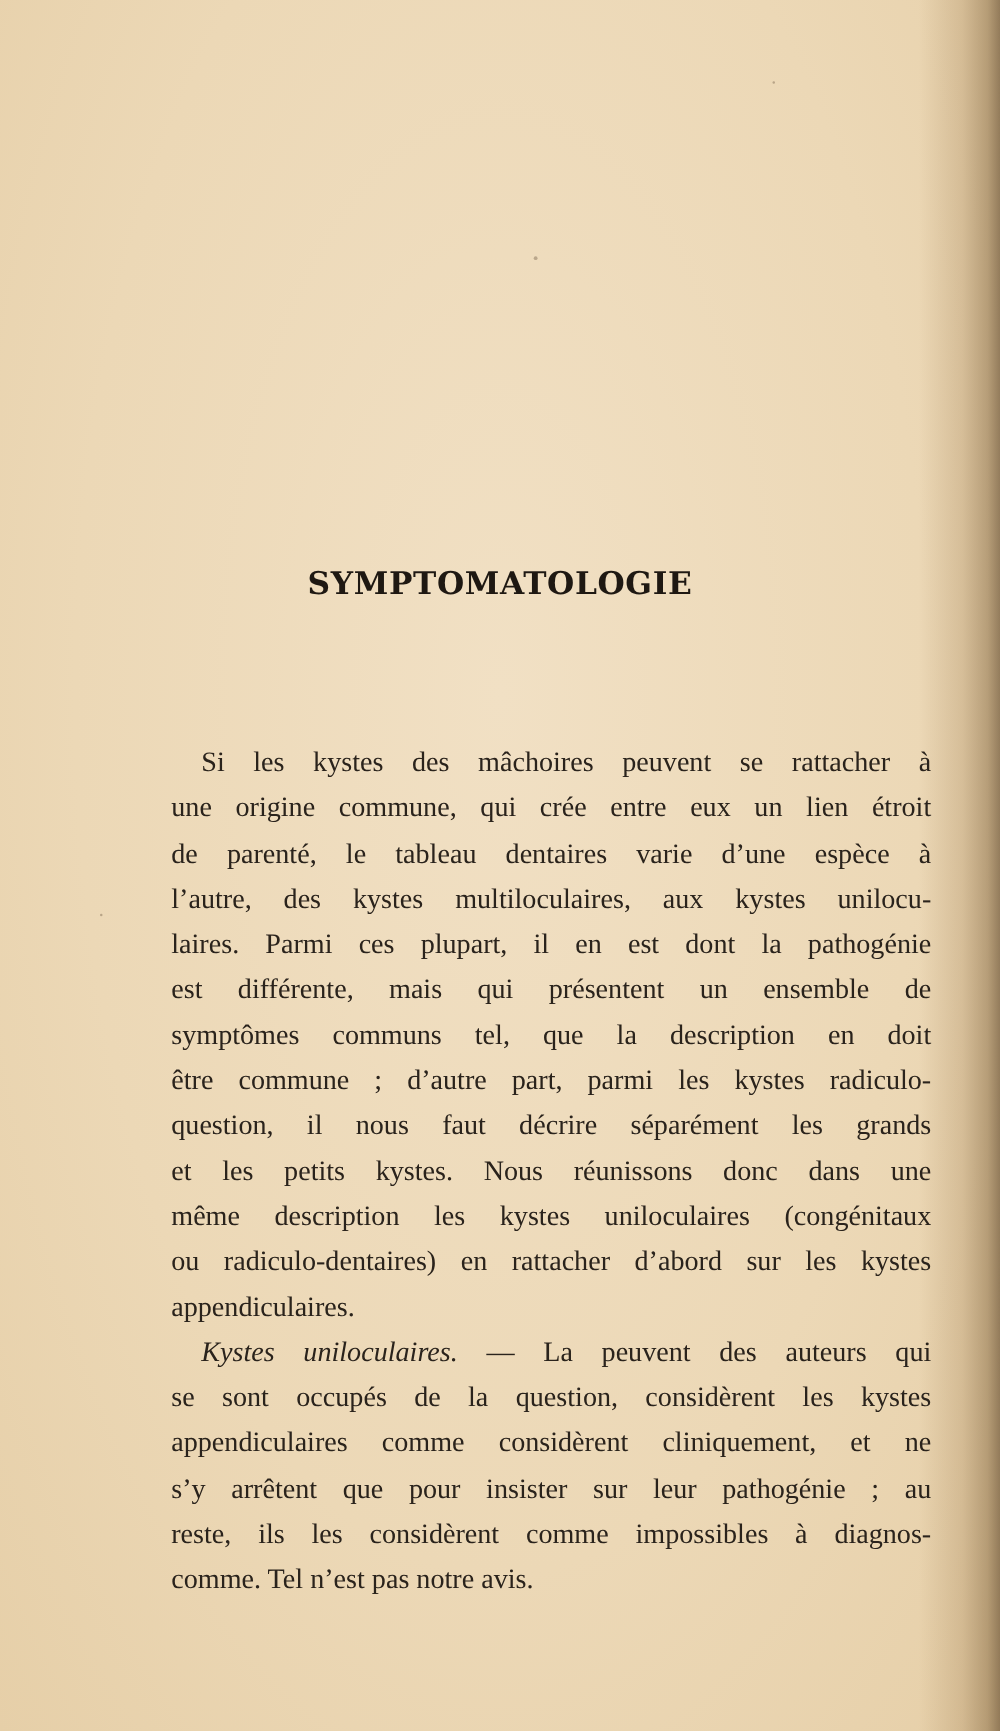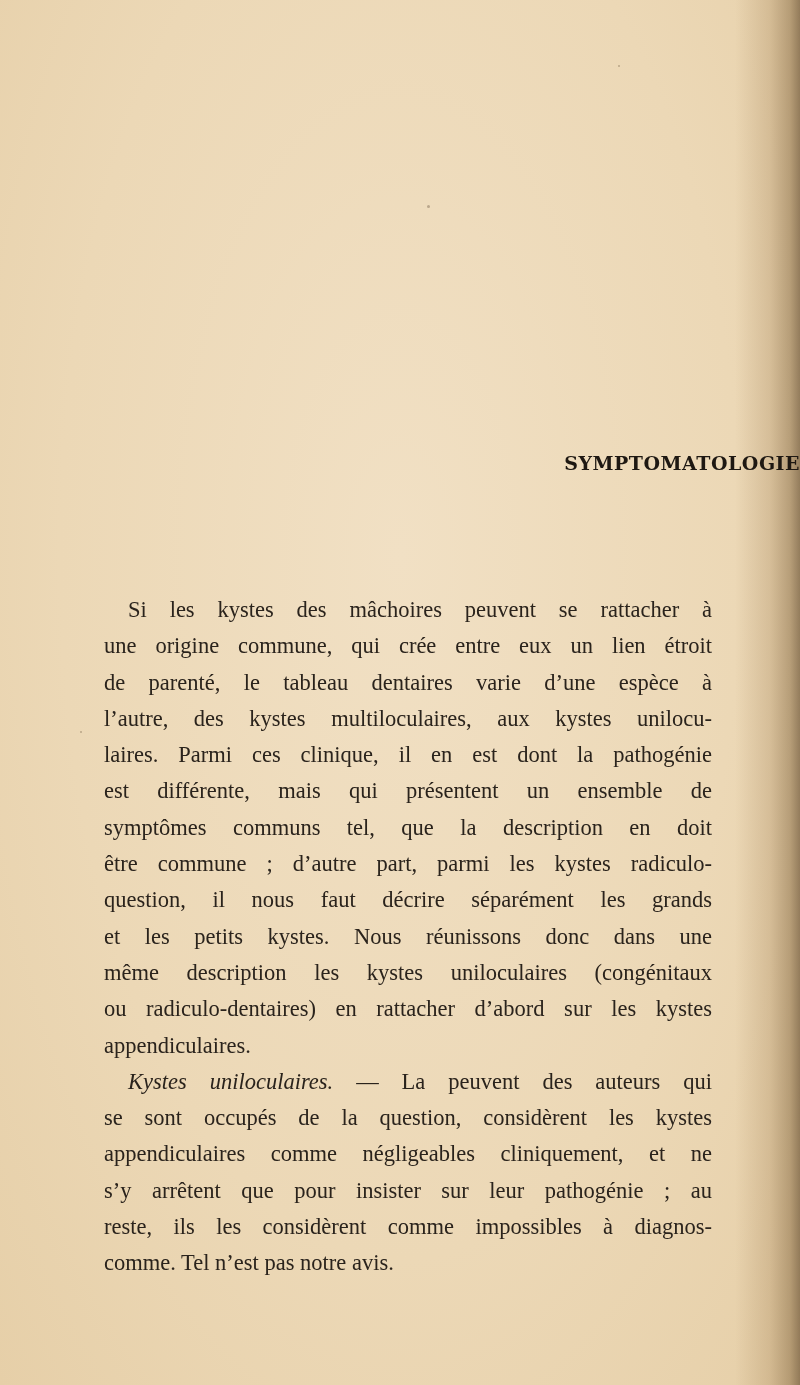--- a/index.html
+++ b/index.html
@@ -25,30 +25,30 @@
           rgba(90,65,35,0.6) 800px),
         radial-gradient(ellipse at 50% 40%, #f1e0c4 0%, #ecd8b6 60%, #e6cfa8 100%);
       font-family: "Liberation Serif", "DejaVu Serif", serif;
       color: #2a231c;
     }
     .heading {
       position: absolute;
       left: 0;
       width: 800px;
       top: 452px;
-      text-align: right;
+      text-align: center;
       font-family: "DejaVu Serif", "Liberation Serif", serif;
       font-weight: bold;
-      font-size: 19px;
+      font-size: 25px;
       letter-spacing: 0.5px;
       color: #1e1812;
     }
     .body-text {
       position: absolute;
-      left: 104px;
+      left: 137px;
       top: 592px;
       width: 608px;
       font-size: 22.5px;
       line-height: 36.3px;
       text-align: justify;
       font-family: "Liberation Serif", serif;
     }
     .line {
       display: block;
       white-space: nowrap;
@@ -79,30 +79,30 @@
   <span class="speck" style="left:618px;top:65px;width:2px;height:2px;"></span>
   <span class="speck" style="left:80px;top:731px;width:2px;height:2px;"></span>
 
   <div class="heading">SYMPTOMATOLOGIE</div>
 
   <div class="body-text">
     <span class="line indent">Si les kystes des mâchoires peuvent se rattacher à</span>
     <span class="line">une origine commune, qui crée entre eux un lien étroit</span>
     <span class="line">de parenté, le tableau dentaires varie d’une espèce à</span>
     <span class="line">l’autre, des kystes multiloculaires, aux kystes unilocu-</span>
-    <span class="line">laires. Parmi ces clinique, il en est dont la pathogénie</span>
+    <span class="line">laires. Parmi ces plupart, il en est dont la pathogénie</span>
     <span class="line">est différente, mais qui présentent un ensemble de</span>
     <span class="line">symptômes communs tel, que la description en doit</span>
     <span class="line">être commune ; d’autre part, parmi les kystes radiculo-</span>
     <span class="line">question, il nous faut décrire séparément les grands</span>
     <span class="line">et les petits kystes. Nous réunissons donc dans une</span>
     <span class="line">même description les kystes uniloculaires (congénitaux</span>
     <span class="line">ou radiculo-dentaires) en rattacher d’abord sur les kystes</span>
     <span class="line last">appendiculaires.</span>
 
     <span class="line indent"><span class="italic">Kystes uniloculaires.</span><span> — La peuvent des auteurs qui</span></span>
     <span class="line">se sont occupés de la question, considèrent les kystes</span>
-    <span class="line">appendiculaires comme négligeables cliniquement, et ne</span>
+    <span class="line">appendiculaires comme considèrent cliniquement, et ne</span>
     <span class="line">s’y arrêtent que pour insister sur leur pathogénie ; au</span>
     <span class="line">reste, ils les considèrent comme impossibles à diagnos-</span>
     <span class="line last">comme. Tel n’est pas notre avis.</span>
   </div>
 </div>
 
 </body></html>

